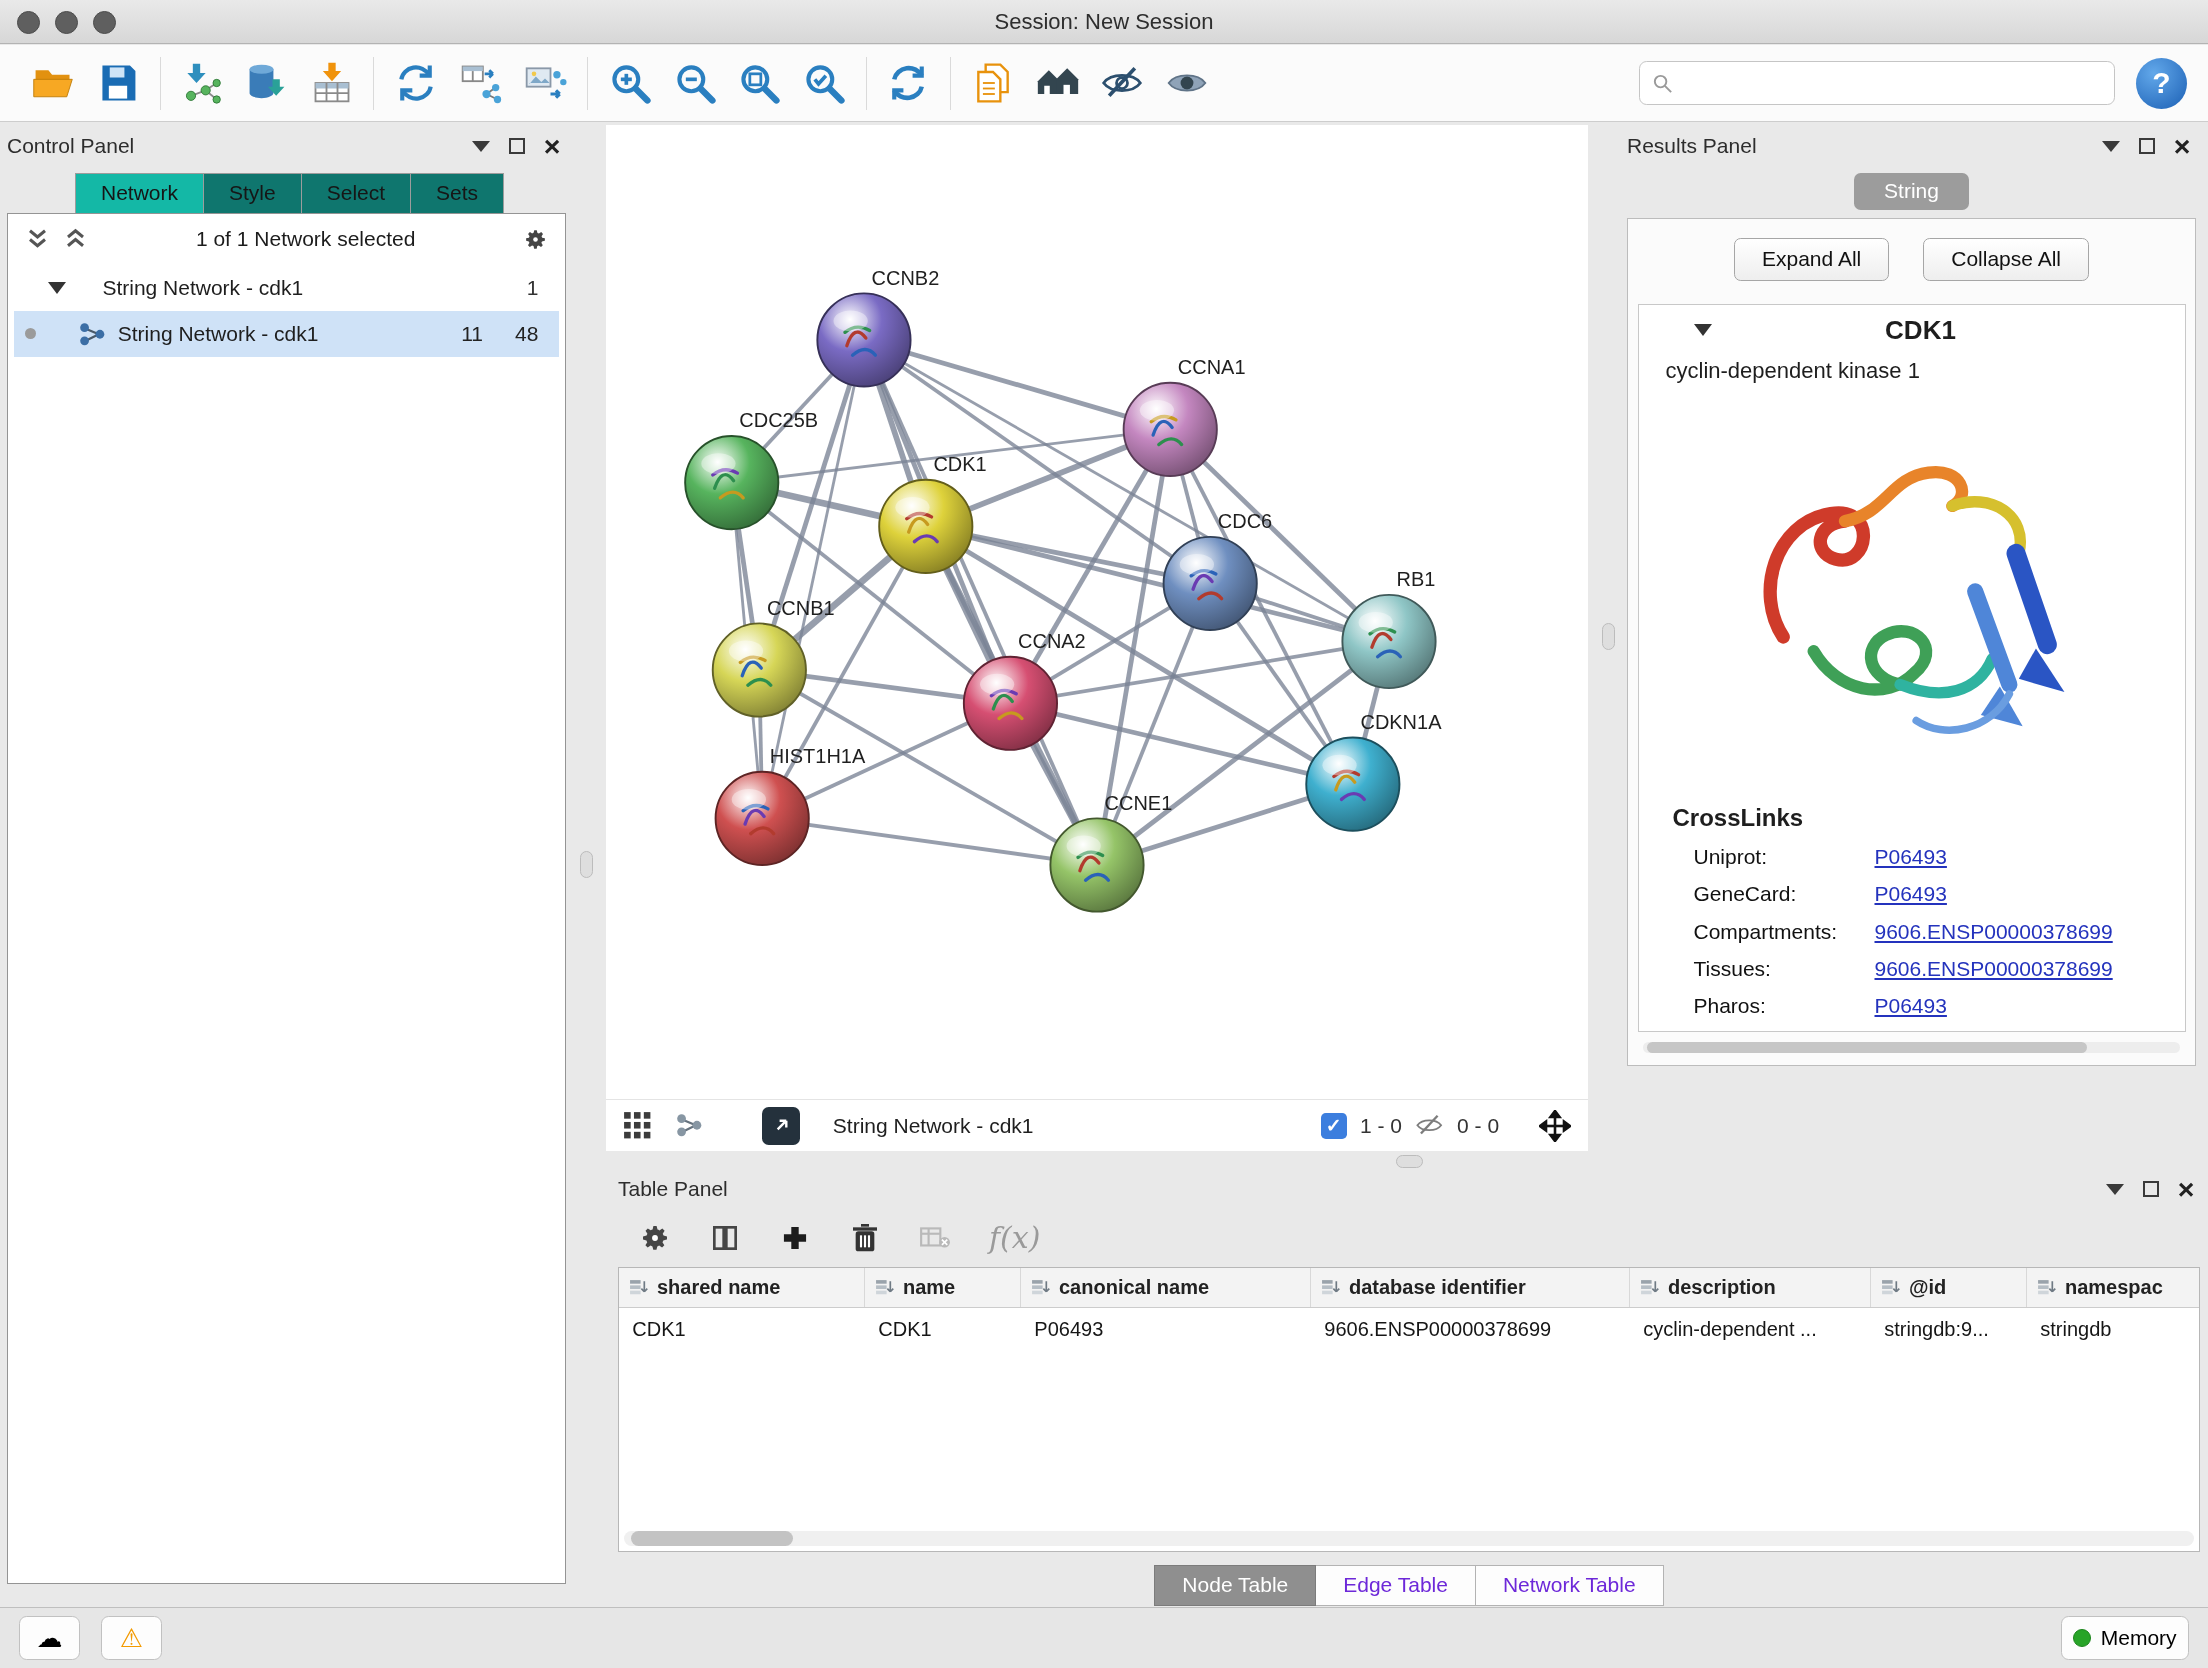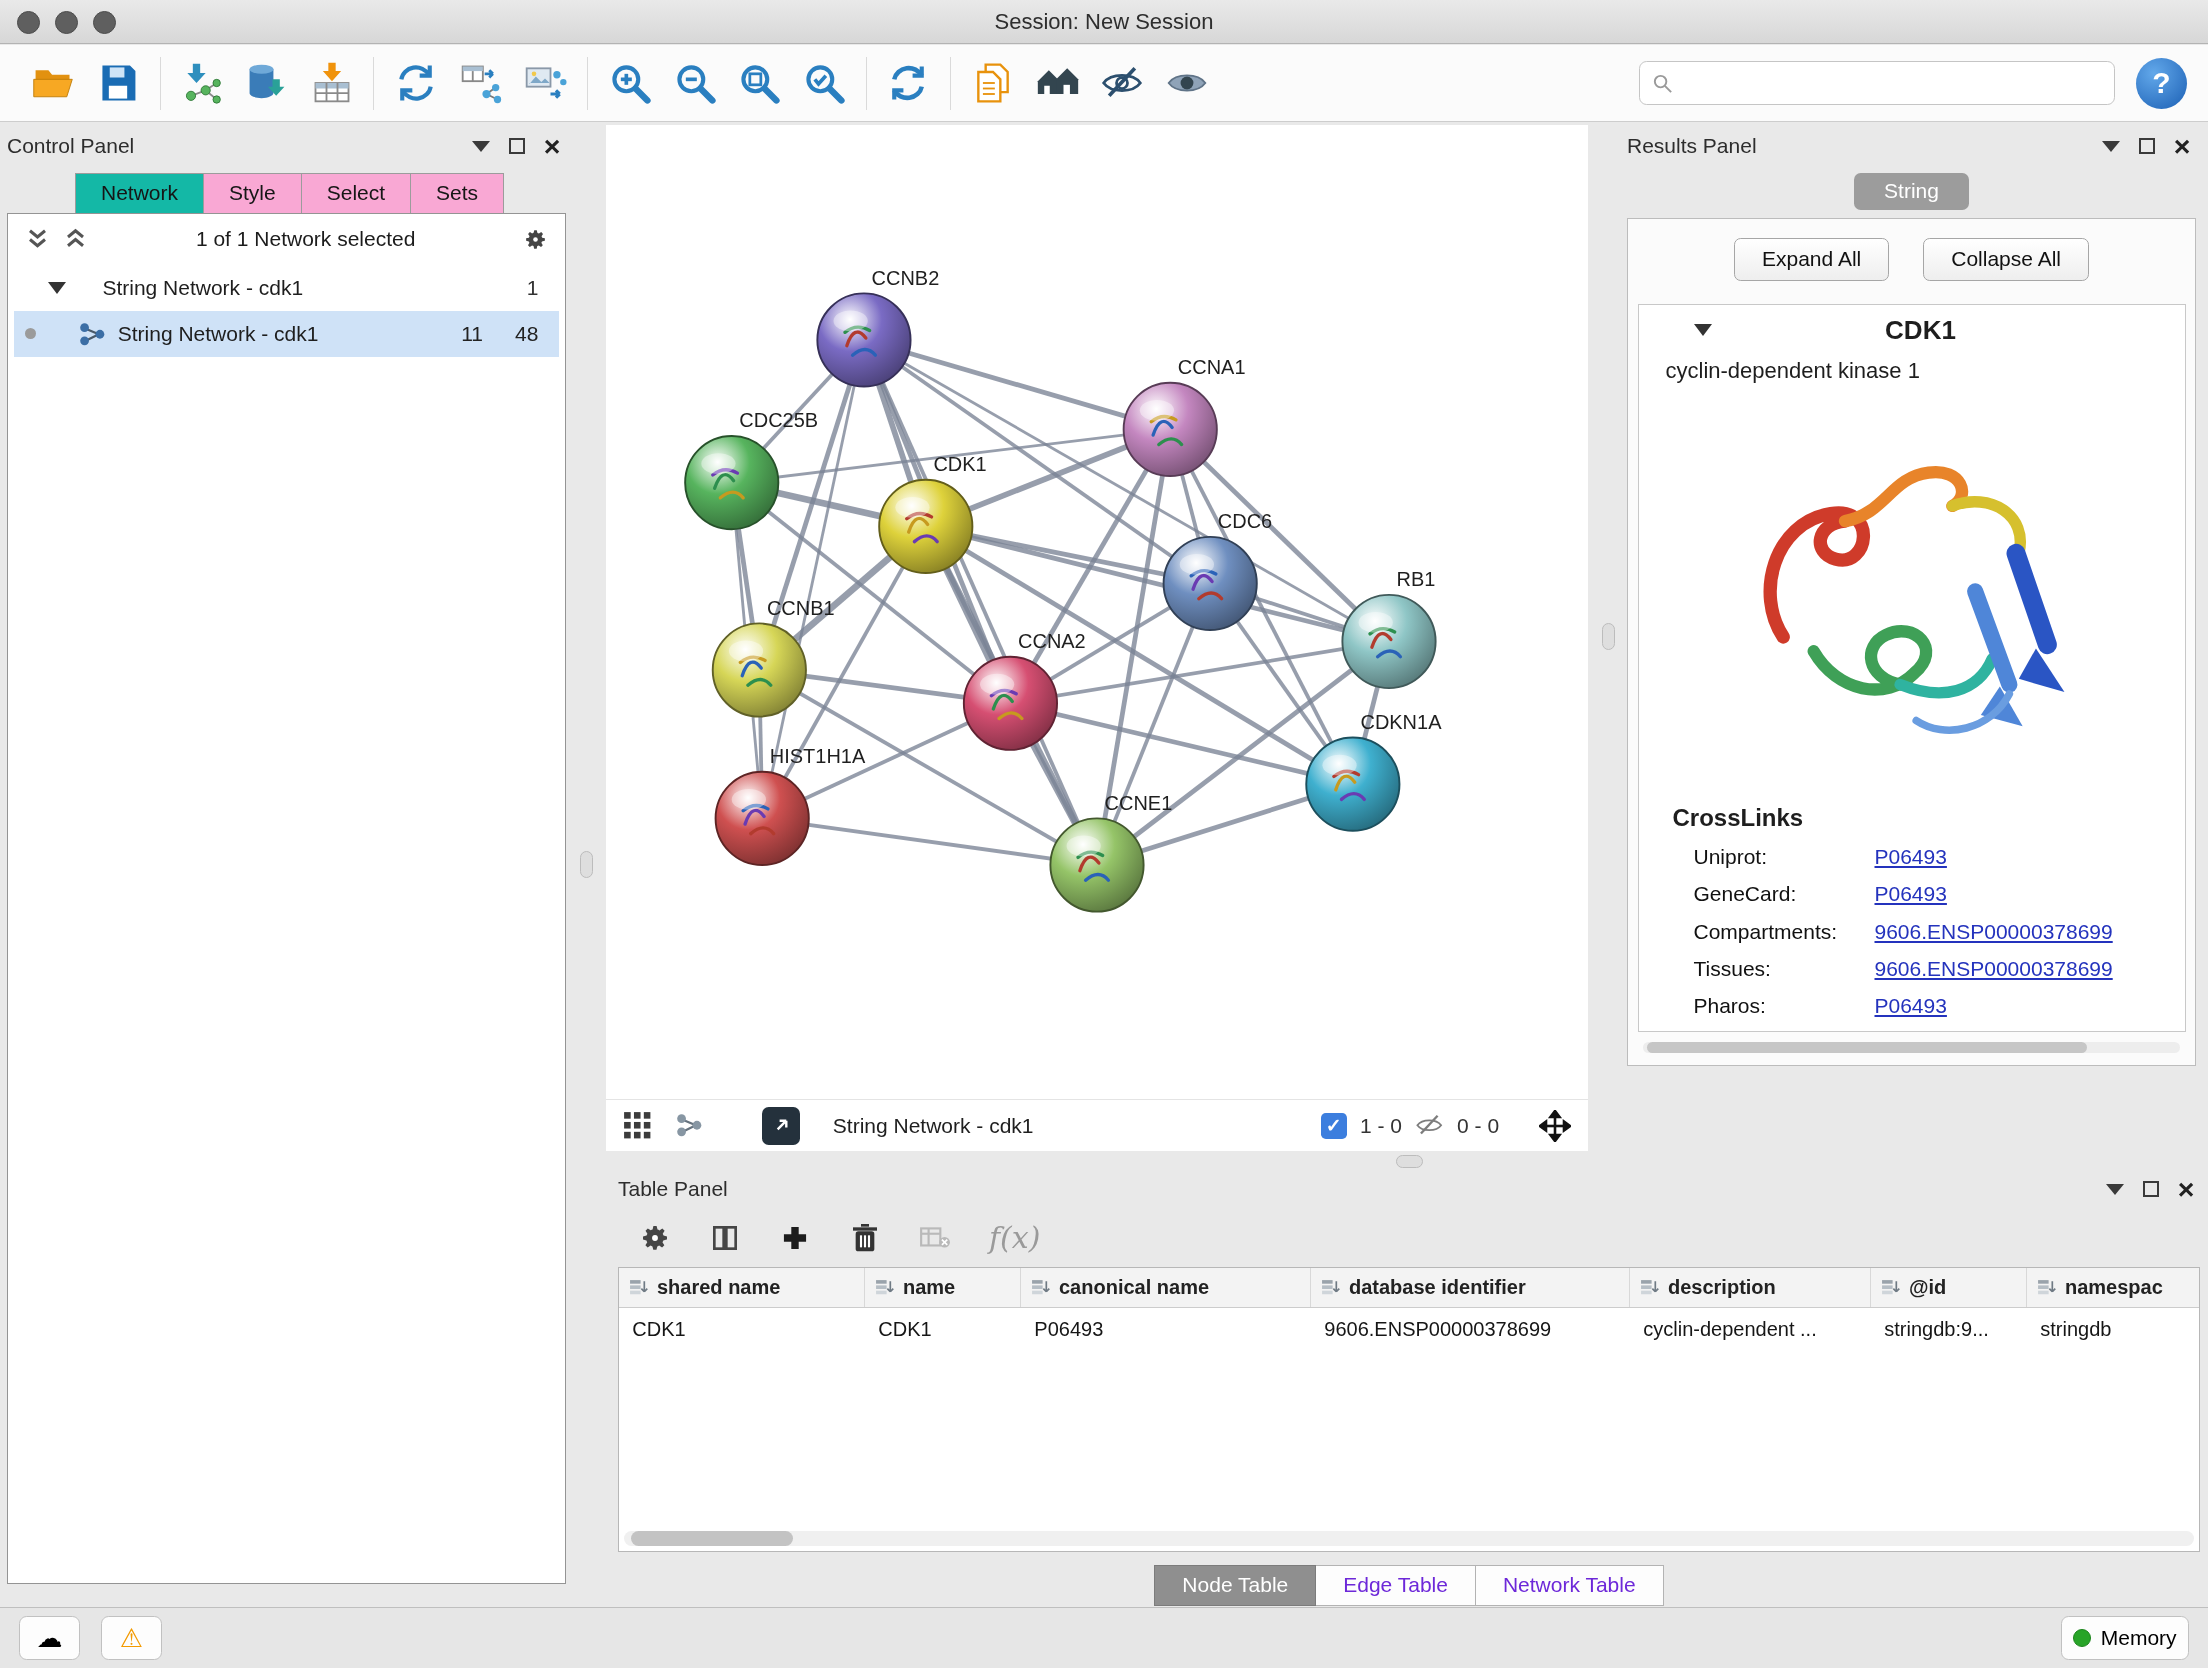--- a/index.html
+++ b/index.html
@@ -37,21 +37,21 @@
   .ph-chevron{width:0;height:0;border-left:9.5px solid transparent;border-right:9.5px solid transparent;
     border-top:11.4px solid #3a3a3a;}
   .ph-max{width:16px;height:16px;border:2.9px solid #3a3a3a;}
   .ph-close{font-size:28.5px;font-weight:bold;color:#222;line-height:19px;}
 
   
   .control-panel{position:absolute;left:7px;top:127px;width:559px;height:1457px;
     display:flex;flex-direction:column;}
   .cp-tabs{display:flex;padding-left:68px;margin-top:7.6px;}
   .cp-tab{padding:7.6px 25px;font-size:21px;border:1px solid #9c9c9c;border-left:none;
-    background:#f9a8d4;color:#161616;}
+    background:#0f766e;color:#161616;}
   .cp-tab:first-child{border-left:1px solid #9c9c9c;}
   .cp-tab.active{background:#14b8a6;}
   .cp-box{flex:1;border:1px solid #949494;background:#fff;margin-top:-1px;
     display:flex;flex-direction:column;}
   .cp-toolbar{display:flex;align-items:center;height:51px;padding:0 17px;gap:13.3px;}
   .cp-toolbar svg{width:25px;height:25px;}
   .cp-status{flex:1;text-align:center;font-size:21px;color:#1c1c1c;}
   .tree-root{display:flex;align-items:center;height:46px;padding:0 13.3px 0 40px;font-size:21px;gap:11.4px;}
   .tri-down{width:0;height:0;border-left:9.5px solid transparent;border-right:9.5px solid transparent;
     border-top:12.4px solid #333;}

